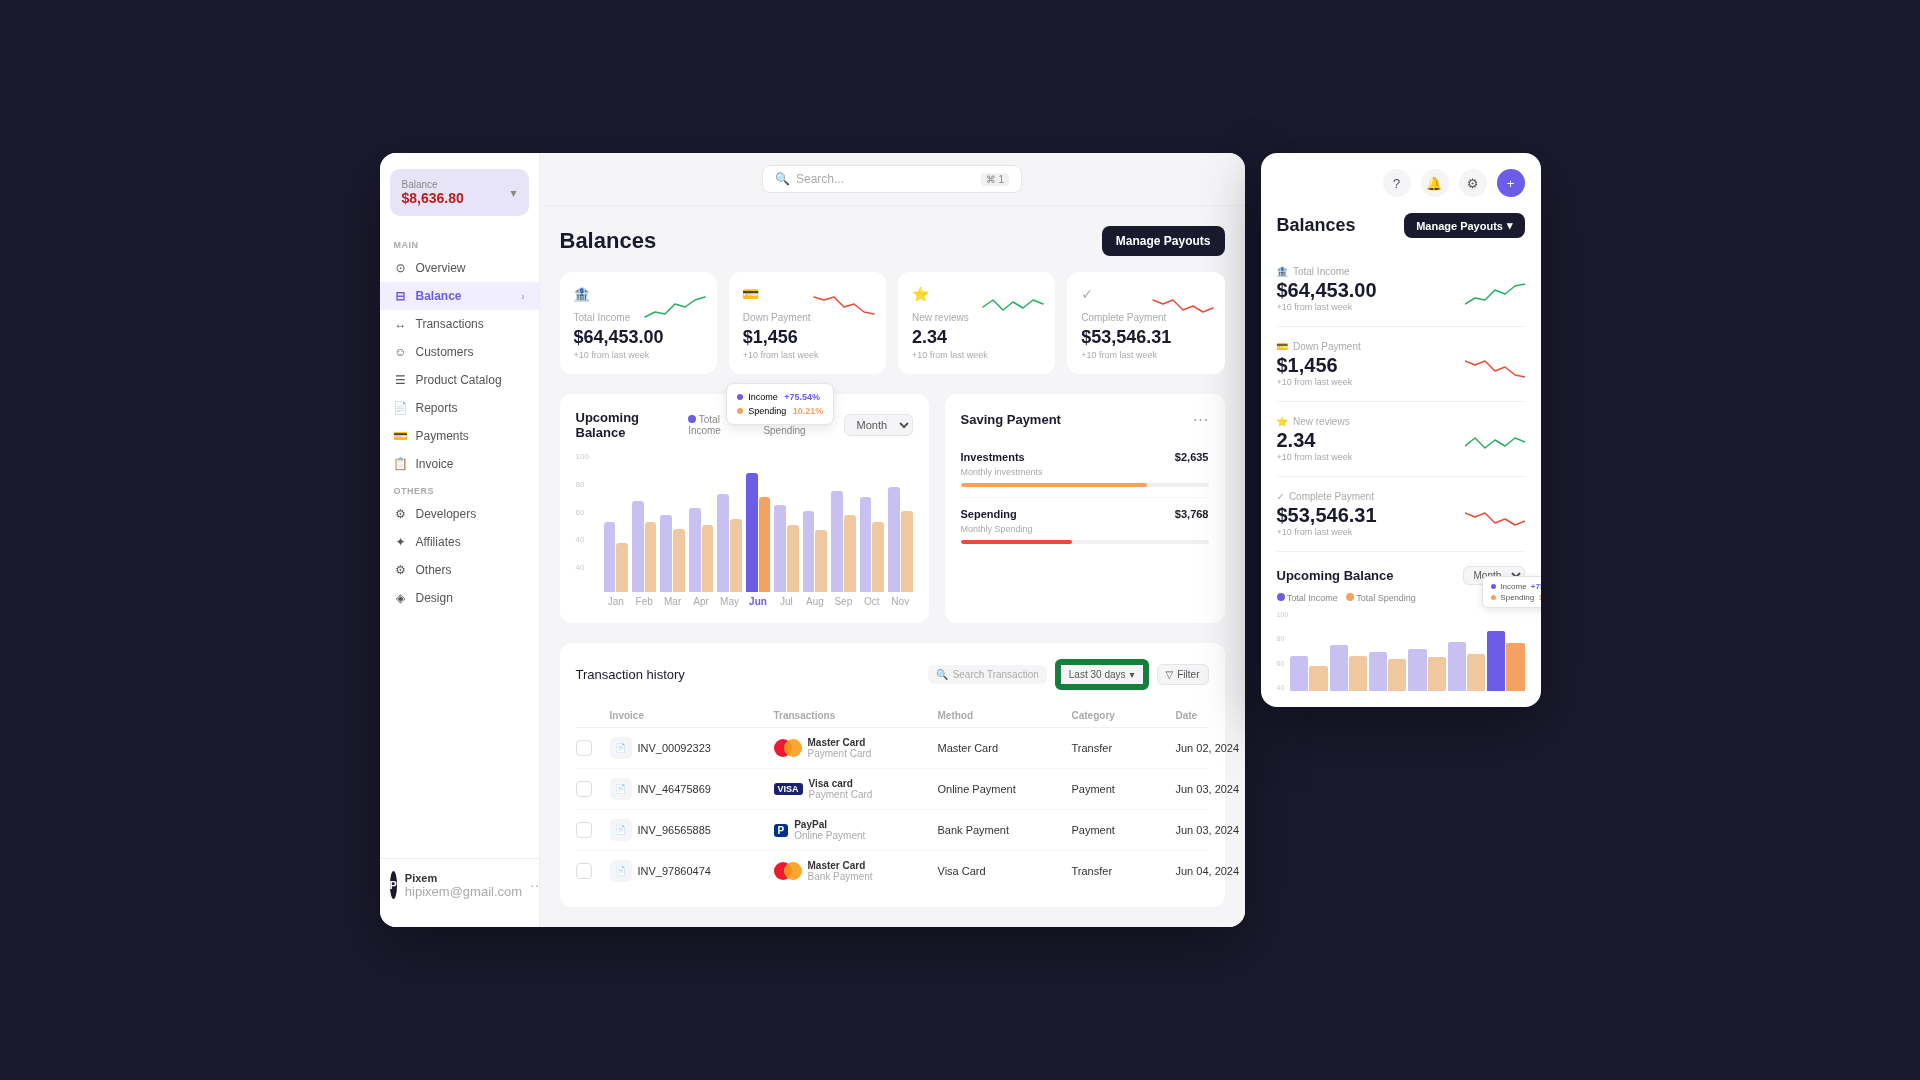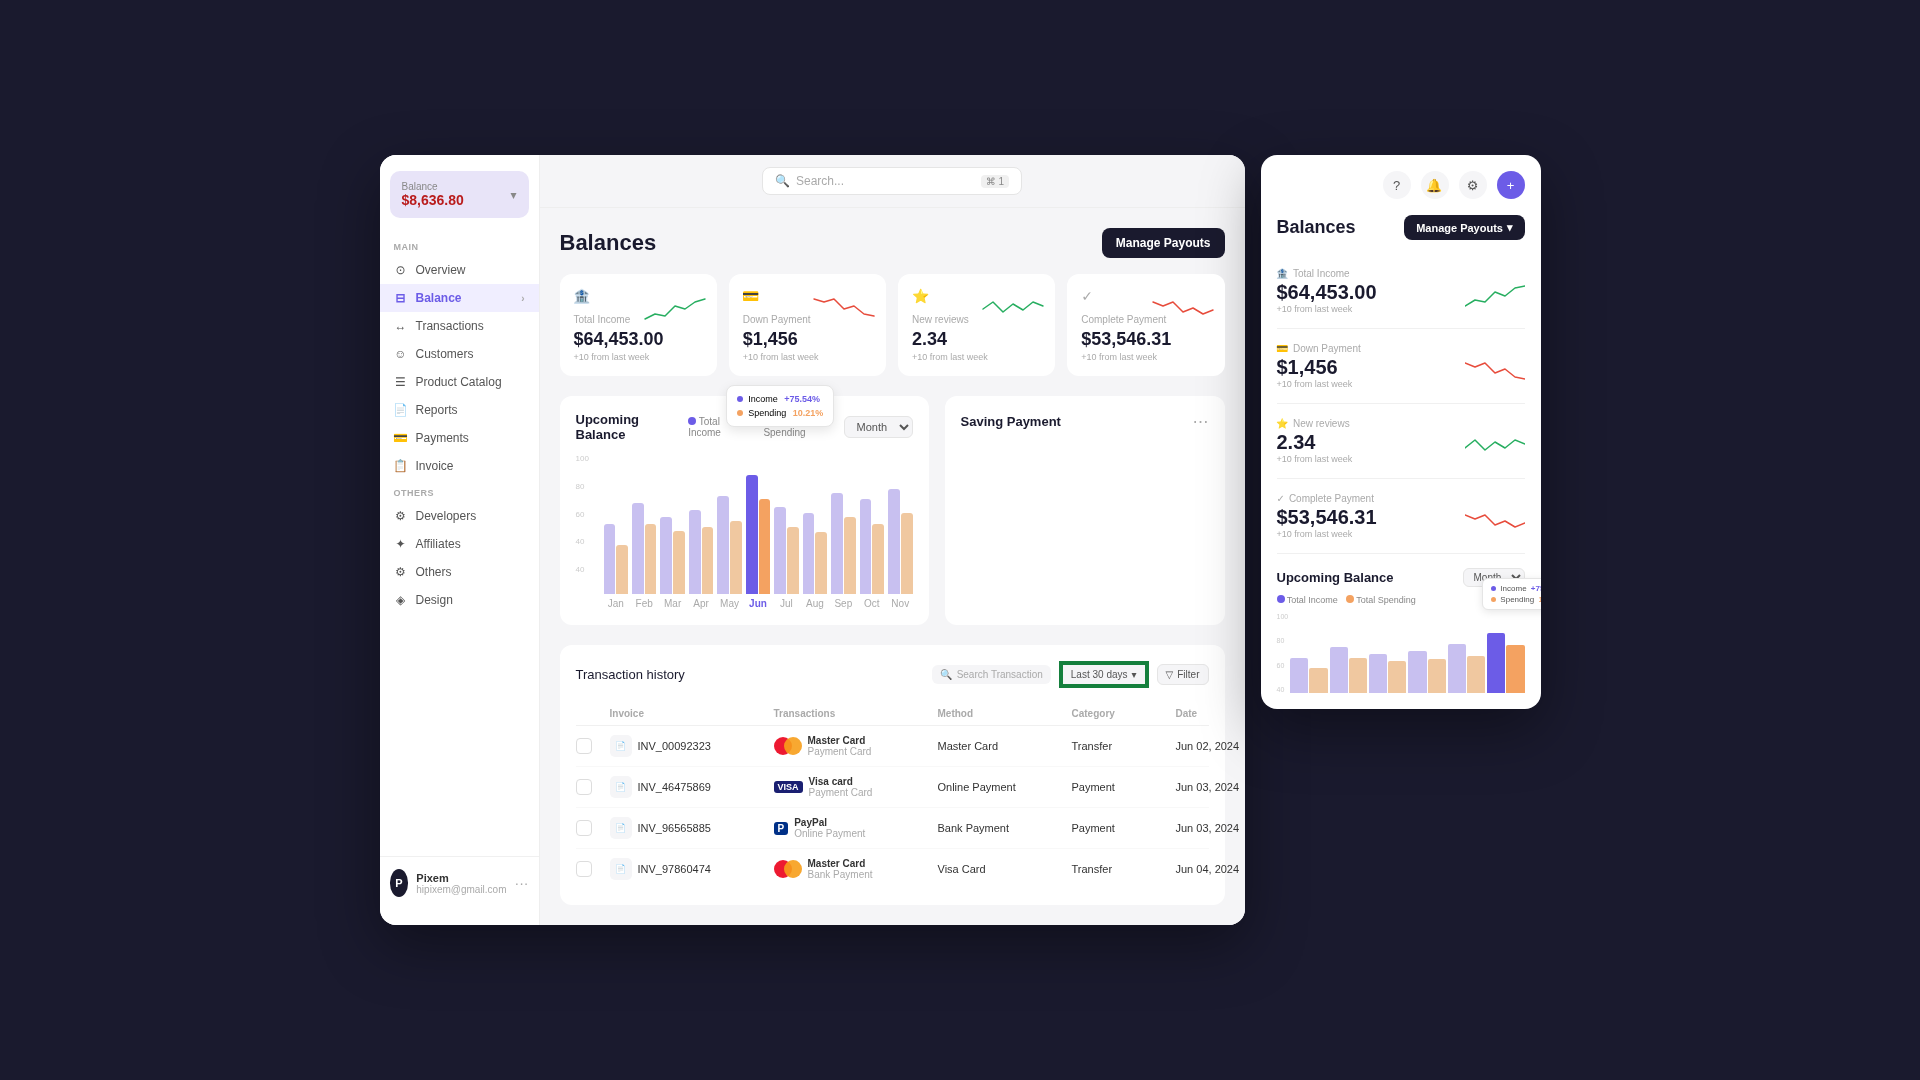--- a/index.html
+++ b/index.html
@@ -109,21 +109,21 @@
       background: #1a1a2e;
       border-radius: 50%;
       display: flex;
       align-items: center;
       justify-content: center;
       color: white;
       font-size: 11px;
       font-weight: 700;
     }
     .user-name { font-size: 11px; font-weight: 600; color: #333; }
-    .user-email { font-size: 10px; color: #aaa; }
+    .user-email { font-size: 13px; color: #aaa; }
     .user-dots { margin-left: auto; color: #aaa; font-size: 14px; cursor: pointer; }
 
     
     .main-content {
       flex: 1;
       overflow-y: auto;
       background: #f5f5f7;
     }
     .top-bar {
       display: flex;
@@ -369,22 +369,22 @@
       border-radius: 6px;
       padding: 4px 8px;
       cursor: pointer;
     }
     .date-btn {
       display: flex;
       gap: 4px;
       font-size: 10px;
       color: #555;
       background: #f5f5f7;
-      border: 4px solid #15803d;
-      border-radius: 0;
+      border: 6px solid #15803d;
+      border-radius: 6px;
       padding: 4px 8px;
       cursor: pointer;
     }
     .table-header {
       display: grid;
       grid-template-columns: 30px 160px 160px 130px 100px 120px 100px 100px;
       gap: 4px;
       padding: 6px 0;
       border-bottom: 1px solid #f0f0f0;
       font-size: 10px;
@@ -827,21 +827,41 @@
             </div>
           </div>
 
           <div class="saving-card">
             <div class="saving-header">
               <span class="saving-title">Saving Payment</span>
               <span class="saving-dots">⋯</span>
             </div>
 
 
-
+            <div class="saving-item">
+              <div class="saving-item-top">
+                <span class="saving-item-name">Investments</span>
+                <span class="saving-item-amount">$2,635</span>
+              </div>
+              <div class="saving-item-sub">Monthly investments</div>
+              <div class="saving-progress">
+                <div class="saving-progress-bar" style="width:75%; background:#f4a261;"></div>
+              </div>
+            </div>
+
+            <div class="saving-item">
+              <div class="saving-item-top">
+                <span class="saving-item-name">Sepending</span>
+                <span class="saving-item-amount">$3,768</span>
+              </div>
+              <div class="saving-item-sub">Monthly Spending</div>
+              <div class="saving-progress">
+                <div class="saving-progress-bar" style="width:45%; background:#e74c3c;"></div>
+              </div>
+            </div>
 
           </div>
 
         </div>
 
         <div class="transaction-card">
           <div class="transaction-header">
             <span class="transaction-title">Transaction history</span>
             <div class="transaction-controls">
               <div class="search-mini">

